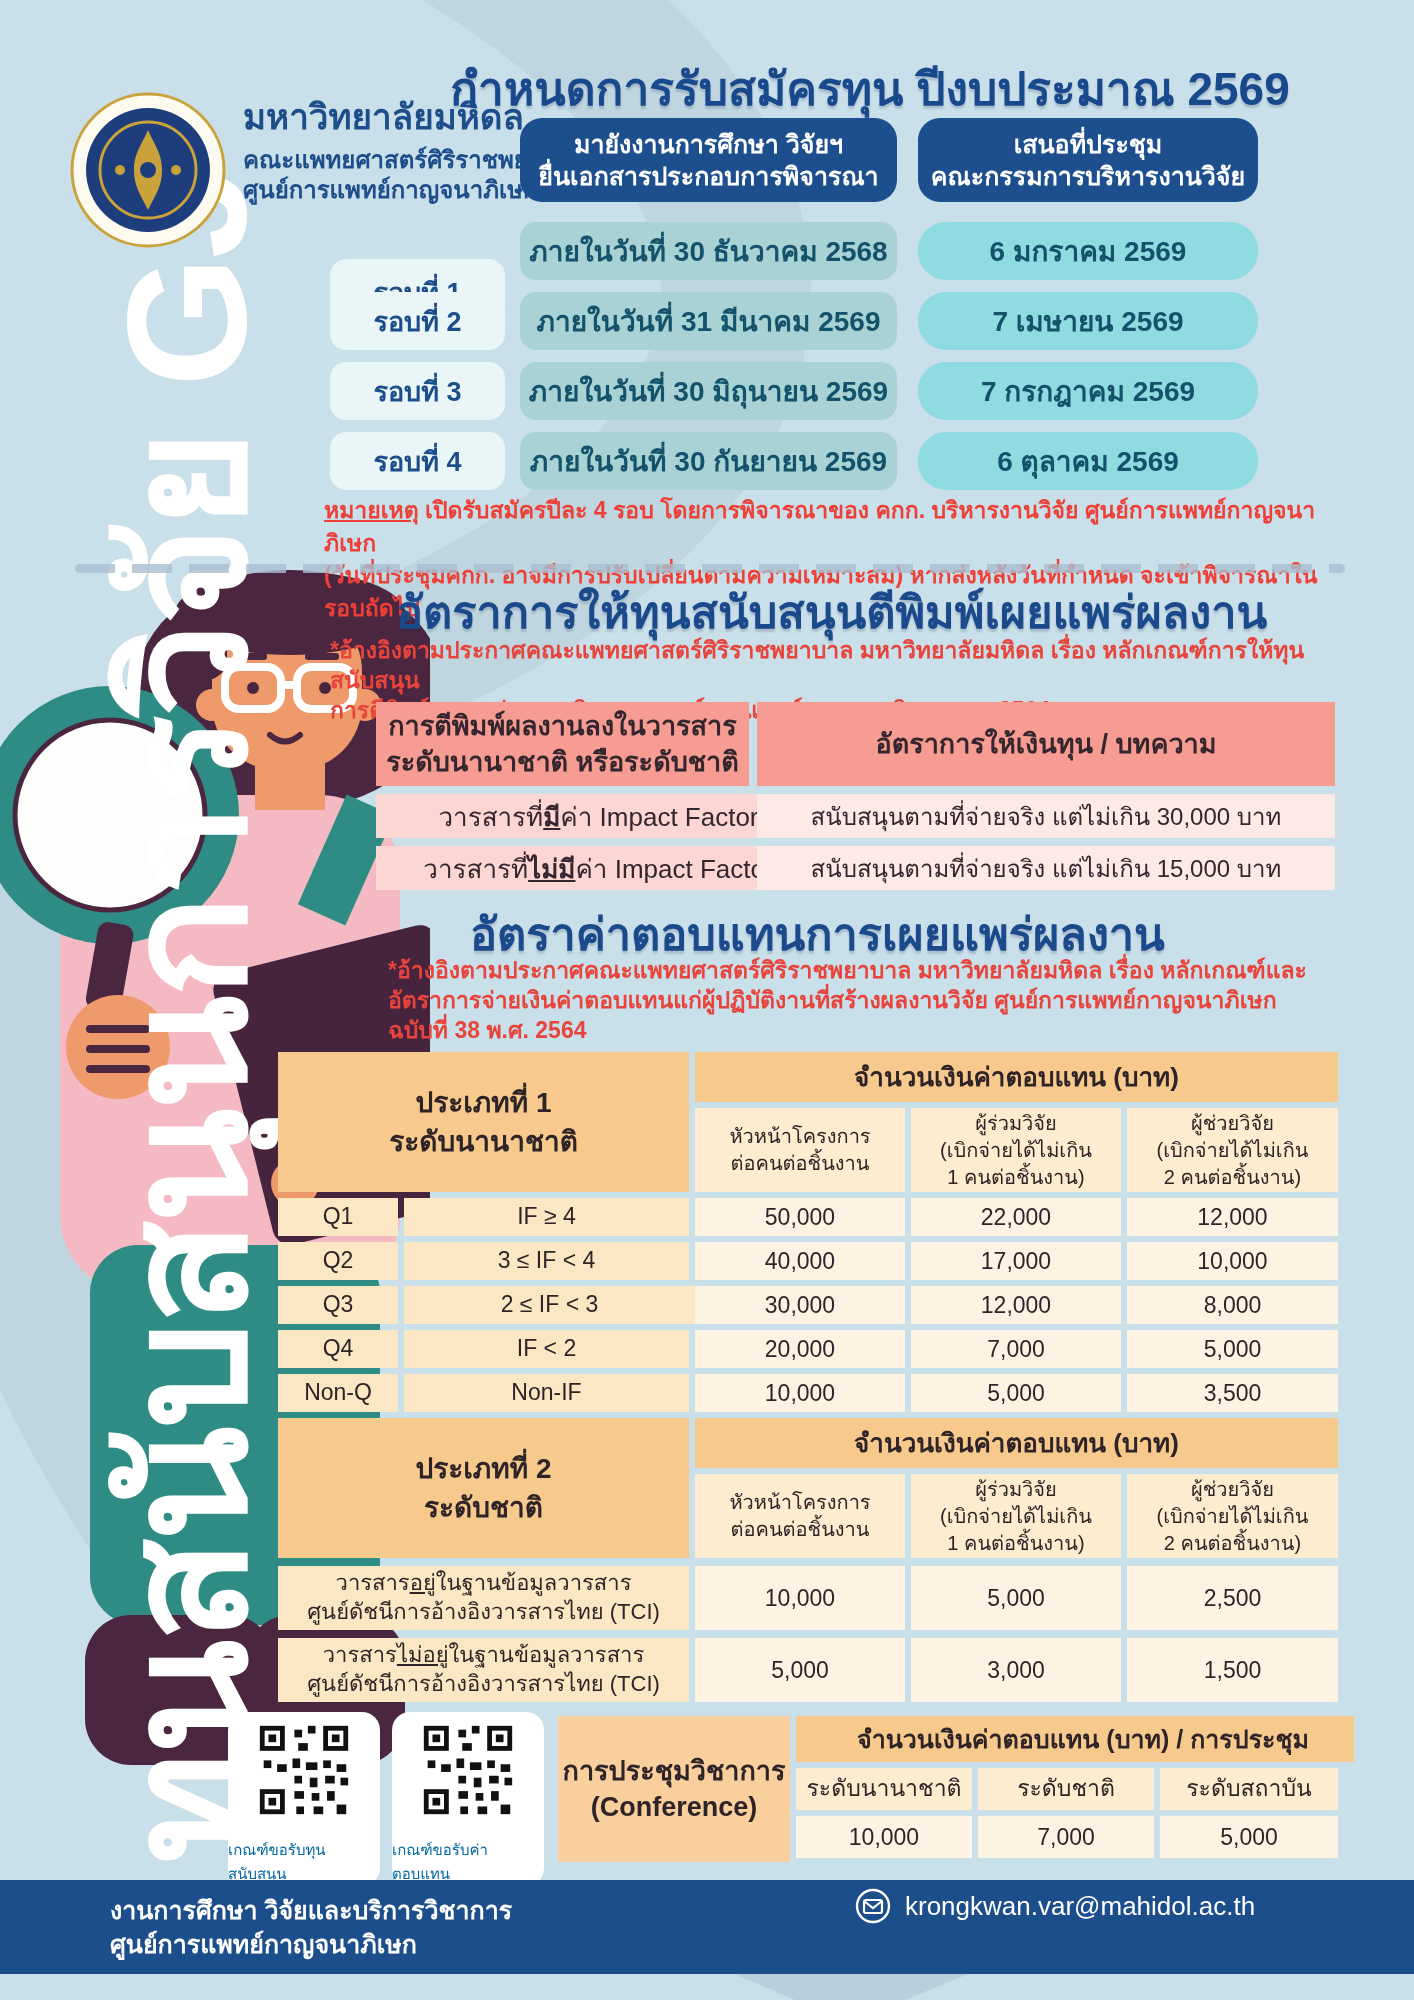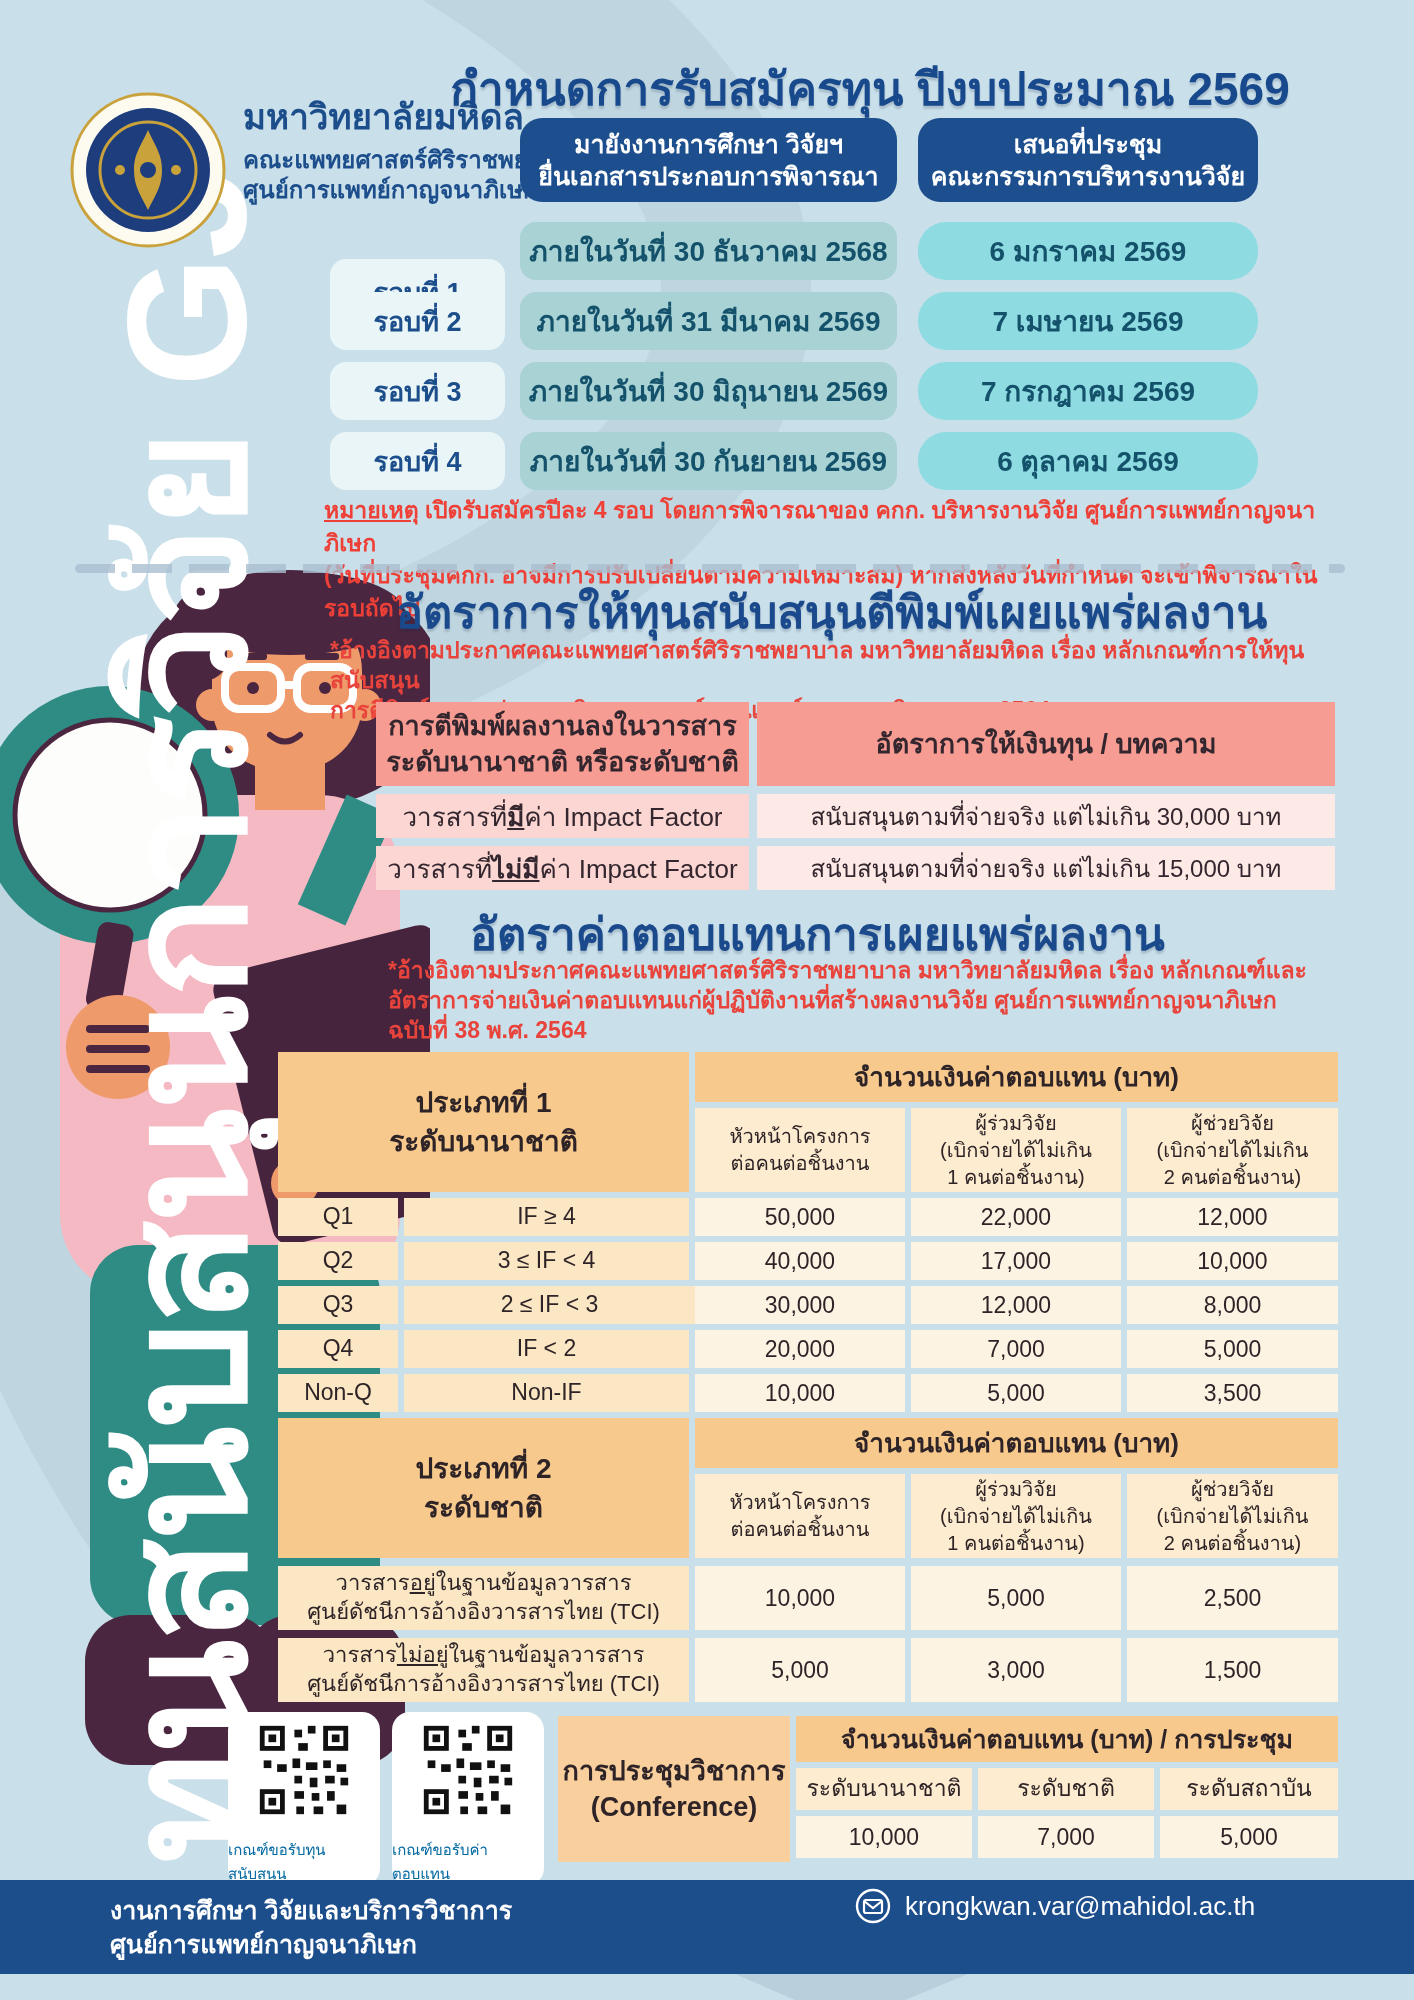--- a/index.html
+++ b/index.html
@@ -32,21 +32,21 @@
   .note{color:#ee4037;font-size:23px;font-weight:700;line-height:1.42;}
   .note .u{text-decoration:underline;}
   .divider{height:9px;border-radius:5px;
     background:repeating-linear-gradient(90deg,#a9bed0 0 40px,rgba(0,0,0,0) 40px 57px);opacity:.8;}
   
   .sec-title{font-size:45px;font-weight:700;color:#1a4a8c;text-shadow:0 3px 2px rgba(23,40,77,.18);}
   .sec-ref{color:#e8443c;font-size:23px;font-weight:700;line-height:1.3;}
   
   .pk-h{background:#f79c92;display:flex;flex-direction:column;justify-content:center;text-align:center;
     color:#33262e;font-size:27px;font-weight:700;line-height:1.35;}
-  .pk-c1{background:#fbd6d2;}
+  .pk-c1{background:#fbd6d2;padding-left:36px;}
   .pk-c2{background:#fde9e5;}
   .pk-row{display:flex;align-items:center;justify-content:center;text-align:center;
     color:#33262e;font-size:26px;}
   .emph{text-decoration:underline;font-weight:700;}
   .uline{text-decoration:underline;margin-top:6px;}
   
   .or-h{background:#f8c98c;display:flex;flex-direction:column;justify-content:center;text-align:center;
     color:#2e2427;font-size:28px;font-weight:700;line-height:1.4;}
   .or-sub{background:#fdeccf;display:flex;flex-direction:column;justify-content:center;text-align:center;
     color:#2e2427;font-size:20px;line-height:1.35;}
@@ -336,21 +336,21 @@
       <svg width="116" height="116">
           <use href="#qr-sym"></use>
         </svg>
       <div class="qr-cap">เกณฑ์ขอรับค่าตอบแทน</div>
     </div>
 
     <div class="abs cf-label" style="left:558px;top:1716px;width:232px;height:146px;">
       <span>การประชุมวิชาการ</span>
       <span>(Conference)</span>
     </div>
-    <div class="abs or-h" style="left:796px;top:1716px;width:542px;height:46px;font-size:25px;">จำนวนเงินค่าตอบแทน (บาท) / การประชุม</div>
+    <div class="abs or-h" style="left:796px;top:1716px;width:542px;height:46px;font-size:25px;padding-left:16px;">จำนวนเงินค่าตอบแทน (บาท) / การประชุม</div>
     <div class="abs or-sub" style="left:796px;top:1768px;width:176px;height:42px;font-size:23px;">ระดับนานาชาติ</div>
     <div class="abs or-sub" style="left:978px;top:1768px;width:176px;height:42px;font-size:23px;">ระดับชาติ</div>
     <div class="abs or-sub" style="left:1160px;top:1768px;width:178px;height:42px;font-size:23px;">ระดับสถาบัน</div>
     <div class="abs or-val" style="left:796px;top:1816px;width:176px;height:42px;">10,000</div>
     <div class="abs or-val" style="left:978px;top:1816px;width:176px;height:42px;">7,000</div>
     <div class="abs or-val" style="left:1160px;top:1816px;width:178px;height:42px;">5,000</div>
 
     <div class="abs footer" style="left:0;top:1880px;width:1414px;height:94px;">
       <div class="abs ft-text" style="left:110px;top:14px;">
         <span>งานการศึกษา วิจัยและบริการวิชาการ</span><br>

